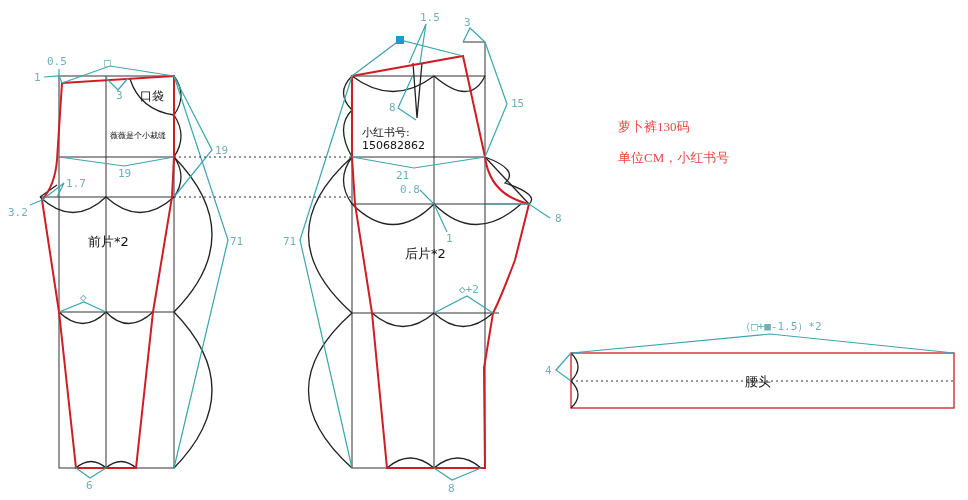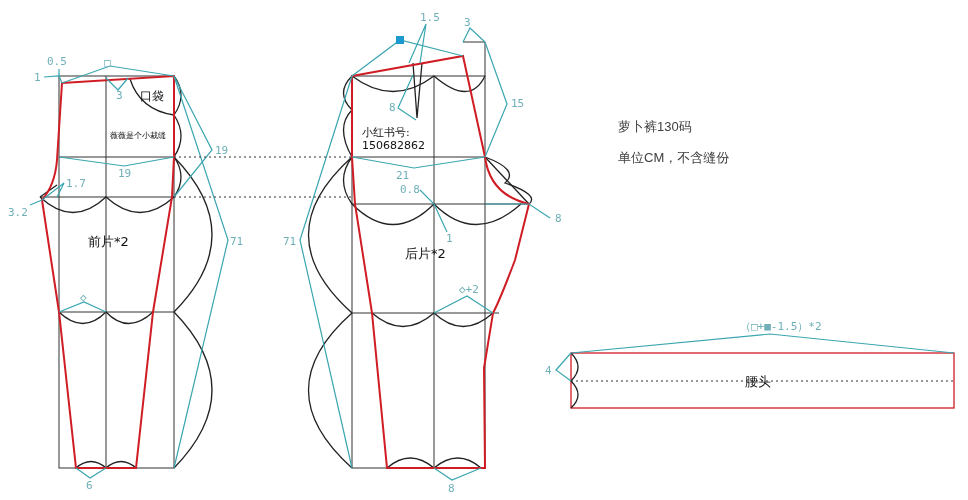--- a/index.html
+++ b/index.html
@@ -6,21 +6,21 @@
   body { width:968px; height:500px; position:relative; overflow:hidden; font-family:"DejaVu Sans", sans-serif; }
   svg { position:absolute; left:0; top:0; }
   .blk { stroke:#222; stroke-width:1.3; fill:none; }
   .grid { stroke:#333; stroke-width:1; fill:none; }
   .red { stroke:#d01c24; stroke-width:2; fill:none; }
   .redthin { stroke:#d01c24; stroke-width:1.3; fill:none; }
   .cyan { stroke:#3aa6b0; stroke-width:1.2; fill:none; }
   .dot { stroke:#333; stroke-width:1.2; stroke-dasharray:2 3; fill:none; }
   .dim { fill:#6fb0b8; font-family:"DejaVu Sans Mono", monospace; font-size:11px; }
   .lbl { fill:#111; font-family:"DejaVu Sans", sans-serif; }
-  .notes { position:absolute; left:618px; top:118px; font-family:Liberation Sans, sans-serif; font-size:13px; color:#404040; }
+  .notes { position:absolute; left:618px; top:118px; font-family:Liberation Serif, serif; font-size:13px; color:#ef4444; }
   .notes div { margin-bottom:13px; }
 </style>
 </head>
 <body>
 
 <svg width="968" height="500" viewBox="0 0 968 500">
 
   <g>
 
     <rect class="grid" x="59" y="76" width="115" height="392"></rect>
@@ -147,14 +147,14 @@
   <text class="dim" x="459" y="293">◇+2</text>
   <text class="dim" x="448" y="492">8</text>
 
   <text class="dim" x="740" y="330" font-size="10">（□+■-1.5）*2</text>
   <text class="dim" x="545" y="374">4</text>
   <text class="lbl" x="745" y="386" font-size="13">腰头</text>
 </svg>
 
 <div class="notes">
   <div>萝卜裤130码</div>
-  <div>单位CM，不含缝份</div>
+  <div>单位CM，小红书号</div>
 </div>
 
 </body></html>

